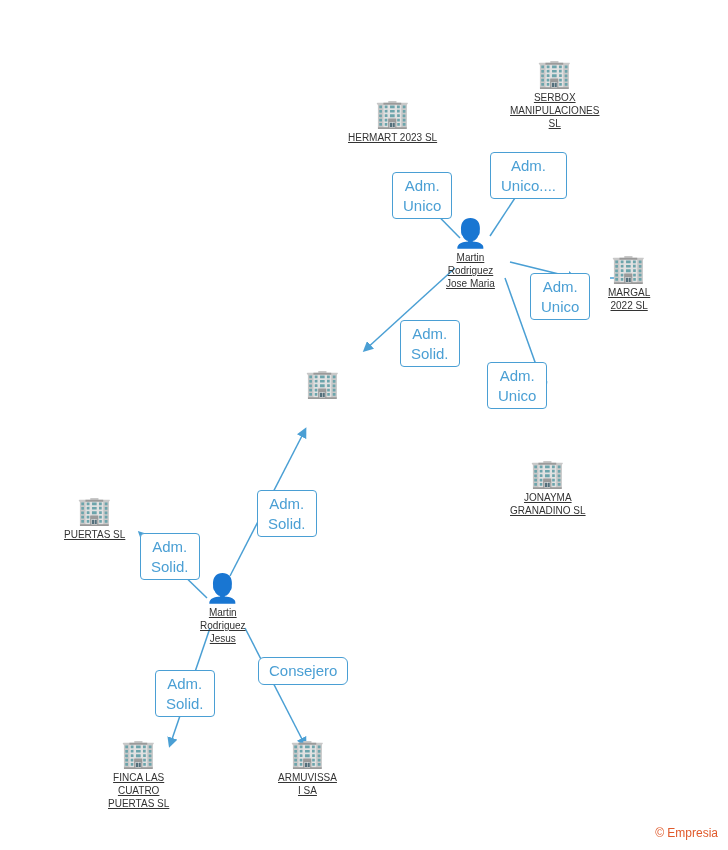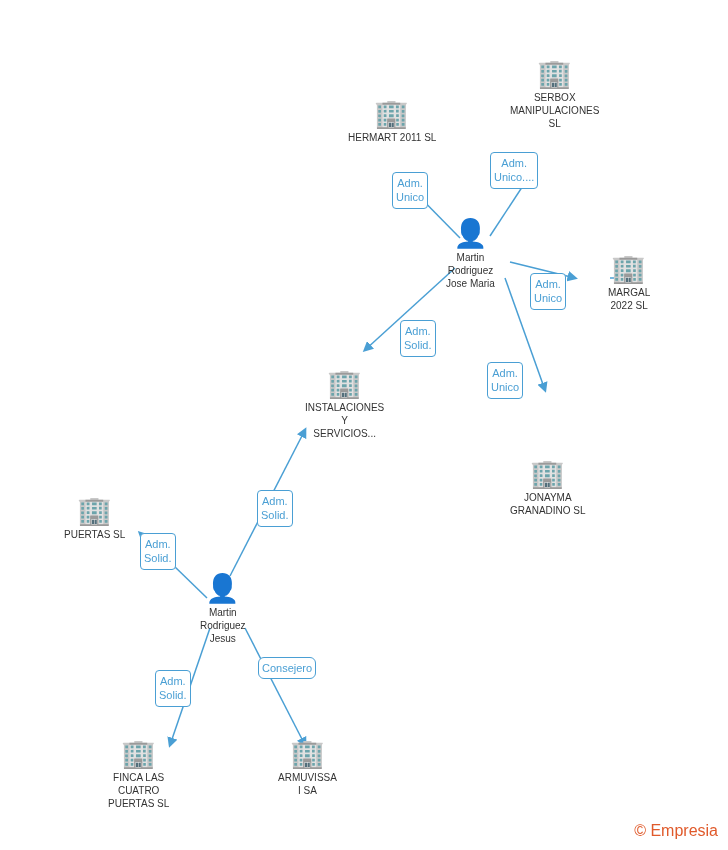--- a/index.html
+++ b/index.html
@@ -26,51 +26,52 @@
     }
     .building-icon.red {
       color: #e05a2b;
     }
     .node-label {
       margin-top: 3px;
       font-size: 10px;
       color: #333;
       line-height: 1.3;
       text-align: center;
+      text-decoration: underline;
     }
     .person-icon {
       font-size: 28px;
       color: #6b7280;
       line-height: 1;
     }
     .role-badge {
       position: absolute;
       border: 1.5px solid #4a9fd4;
       border-radius: 4px;
       background: #fff;
       color: #4a9fd4;
-      font-size: 11px;
-      padding: 3px 3px;
+      font-size: 15px;
+      padding: 3px 10px;
       text-align: center;
       line-height: 1.3;
       white-space: nowrap;
     }
     svg.arrows {
       position: absolute;
       top: 0;
       left: 0;
       width: 728px;
       height: 850px;
       pointer-events: none;
     }
     .watermark {
       position: absolute;
       bottom: 10px;
       right: 10px;
-      font-size: 16px;
+      font-size: 12px;
       color: #aaa;
     }
     .watermark span { color: #e05a2b; }
   </style>
 </head>
 <body>
 
 <svg class="arrows">
 
   <defs>
@@ -99,36 +100,35 @@
   <line x1="230" y1="576" x2="305" y2="430" stroke="#4a9fd4" stroke-width="1.5" marker-end="url(#arrow-blue)"></line>
 
   <line x1="210" y1="628" x2="170" y2="745" stroke="#4a9fd4" stroke-width="1.5" marker-end="url(#arrow-blue)"></line>
 
   <line x1="245" y1="628" x2="305" y2="745" stroke="#4a9fd4" stroke-width="1.5" marker-end="url(#arrow-blue)"></line>
 </svg>
 
 <div class="node" style="left:348px; top:100px;">
   <div class="building-icon">🏢</div>
   <div class="node-label">HERMART
-2011  SL</div>
+2023  SL</div>
 </div>
 
 <div class="node" style="left:510px; top:60px;">
   <div class="building-icon">🏢</div>
   <div class="node-label">SERBOX<br>MANIPULACIONES<br>SL</div>
 </div>
 
 <div class="node" style="left:608px; top:255px;">
   <div class="building-icon">🏢</div>
   <div class="node-label">MARGAL<br>2022  SL</div>
 </div>
 
 <div class="node" style="left:305px; top:370px;">
   <div class="building-icon red">🏢</div>
-  <div class="node-label">INSTALACIONES<br>Y<br>SERVICIOS...</div>
 </div>
 
 <div class="node" style="left:510px; top:460px;">
   <div class="building-icon">🏢</div>
   <div class="node-label">JONAYMA<br>GRANADINO SL</div>
 </div>
 
 <div class="node" style="left:64px; top:497px;">
   <div class="building-icon">🏢</div>
   <div class="node-label">PUERTAS  SL</div>

